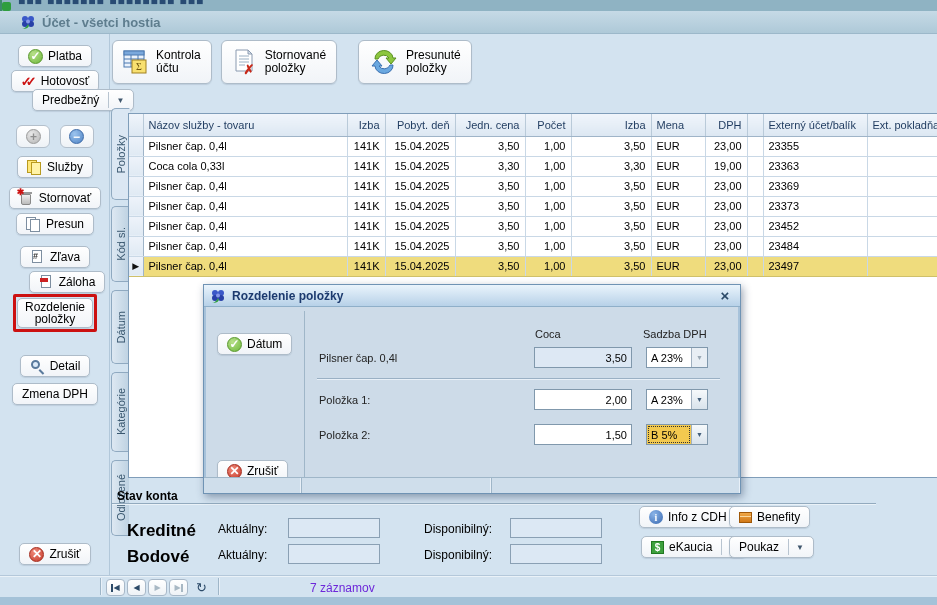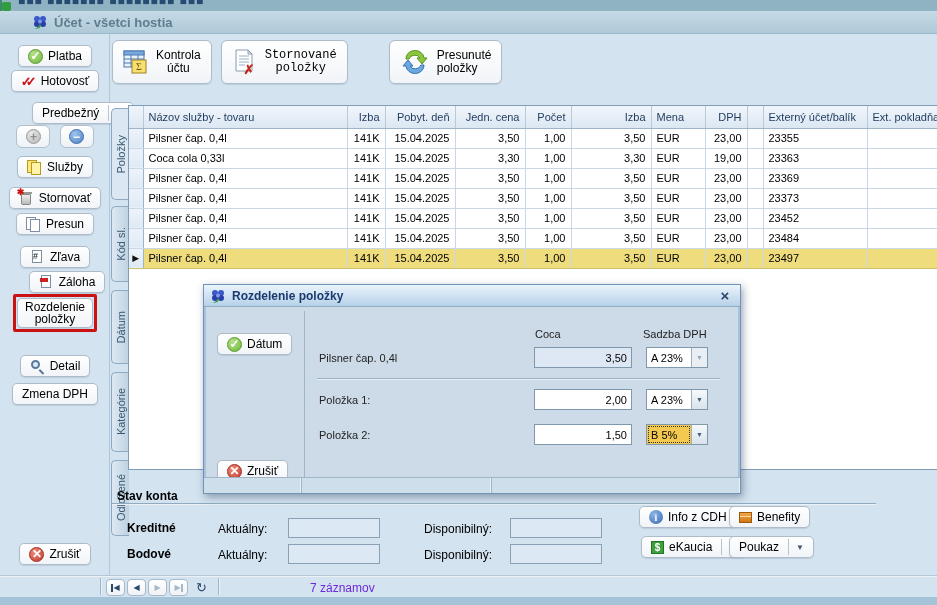--- a/index.html
+++ b/index.html
@@ -6,21 +6,21 @@
   html,body { width:937px; height:605px; }
   body { font-family:"Liberation Sans", sans-serif; font-size:11px; color:#000; }
   .screen { position:relative; width:937px; height:605px; background:#d3e3f0; overflow:hidden; }
 
   
   .parent-strip { position:absolute; left:0; top:0; width:937px; height:11px; background:#8fb3c3; overflow:hidden; }
   .parent-strip .dot { position:absolute; left:2px; top:2px; width:9px; height:9px; background:#2e9e3e; border-radius:2px; }
   .parent-strip .txtfrag { position:absolute; top:-6px; left:18px; color:#173a66; font-weight:bold; font-size:12px; letter-spacing:1px; white-space:nowrap; opacity:.85; }
 
   
-  .titlebar { position:absolute; left:0; top:11px; width:937px; height:23px; background:linear-gradient(#c6dae6,#aec9d8); display:flex; align-items:center; padding-left:32px; border-bottom:1px solid #9cb8ca; }
+  .titlebar { position:absolute; left:0; top:11px; width:937px; height:23px; background:linear-gradient(#c6dae6,#aec9d8); display:flex; align-items:center; padding-left:20px; border-bottom:1px solid #9cb8ca; }
   .titlebar .wtitle { color:#5e7d8e; font-weight:bold; font-size:13px; margin-left:6px; }
 
   
   .flower { width:16px; height:16px; display:inline-block; }
 
   
   .btn { display:inline-flex; align-items:center; justify-content:center; gap:5px;
     background:linear-gradient(#ffffff,#f1f4f8); border:1px solid #aebcc9; border-radius:5px;
     height:22px; padding:0 9px; font-size:12px; color:#000; box-shadow:0 1px 1px rgba(120,140,160,.25); cursor:default; white-space:nowrap; }
   .btn .ddsep { width:1px; height:16px; background:#b8c4d0; margin:0 2px 0 4px; }
@@ -57,29 +57,29 @@
   .phone { position:absolute; left:3px; top:1px; width:9px; height:13px; background:#2c4a80; border-radius:2px; }
   .phone::after { content:""; position:absolute; left:1px; top:2px; width:7px; height:8px; background:#bcd4ee; }
   .moneysq { display:inline-flex; align-items:center; justify-content:center; width:13px; height:13px; background:#3da03d; border:1px solid #217821; color:#fff; font-weight:bold; font-size:10px; }
   .infocirc { display:inline-flex; align-items:center; justify-content:center; width:14px; height:14px; border-radius:50%; background:radial-gradient(circle at 35% 30%,#8ab4e8,#3868b0); color:#fff; font-weight:bold; font-size:10px; font-family:"Liberation Serif",serif; }
   .package { display:inline-block; width:13px; height:11px; background:linear-gradient(#f0a848,#d07818); border:1px solid #a05808; position:relative; }
   .package::before { content:""; position:absolute; left:0; top:3px; width:100%; height:1px; background:#f8d8a0; }
 
   
   .toolbar { position:absolute; left:112px; top:40px; height:46px; display:flex; gap:9px; }
   .tbtn { display:flex; align-items:center; gap:7px; background:linear-gradient(#ffffff,#f1f4f8); border:1px solid #aebcc9; border-radius:6px; height:44px; padding:0 10px; font-size:12px; line-height:13px; box-shadow:0 1px 1px rgba(120,140,160,.25); }
-  .tbtn:last-child { margin-left:32px; }
+  .tbtn:last-child { margin-left:12px; }
 
   
   .vtab { position:absolute; left:111px; width:18px; background:linear-gradient(90deg,#dde8f2,#bed2e2); border:1px solid #8fa9c0; border-right:none; border-radius:5px 0 0 5px; color:#39576f; display:flex; align-items:center; justify-content:center; font-size:11px; }
   .vtab span { writing-mode:vertical-rl; transform:rotate(180deg); white-space:nowrap; }
   .vtab.active { background:#dbe7f3; left:111px; width:19px; border-right:1px solid #dbe7f3; font-weight:normal; }
 
   
-  .gridwrap { position:absolute; left:128px; top:105px; width:809px; height:365px; background:#fff; border:1px solid #7f9db9; border-right:none; }
+  .gridwrap { position:absolute; left:128px; top:113px; width:809px; height:365px; background:#fff; border:1px solid #7f9db9; border-right:none; }
   table.grid { border-collapse:collapse; table-layout:fixed; width:882px; }
   .grid th { height:22px; background:linear-gradient(#f0f5fb,#dce7f2); border-right:1px solid #b9cad9; border-bottom:1px solid #9fb4c8; color:#1e3a5f; font-weight:normal; font-size:11px; padding:0 5px; overflow:hidden; white-space:nowrap; }
   .grid td { height:20px; border-right:1px solid #c9d8e6; border-bottom:1px solid #c9d8e6; padding:0 5px; overflow:hidden; white-space:nowrap; font-size:11px; }
   .grid .tl { text-align:left; } .grid .tr { text-align:right; }
   .grid .rowsel { background:linear-gradient(#eef3fa,#dfe9f3); border-right:1px solid #9fb4c8; padding:0 1px; text-align:center; color:#111; font-size:9px; }
   .grid tr.sel td { background:#efdc7d; border-bottom-color:#cfc06a; }
   .grid tr.sel td.rowsel { background:linear-gradient(#eef3fa,#dfe9f3); }
 
   
   .dialog { position:absolute; left:203px; top:284px; width:538px; height:210px; background:#cddbe8; border:1px solid #6f93b4; box-shadow:2px 3px 8px rgba(40,60,90,.45), 0 0 0 2px #a7c2da inset; z-index:10; }
@@ -96,21 +96,21 @@
   .ddl .arrow { width:16px; display:flex; align-items:center; justify-content:center; background:linear-gradient(#f6f9fb,#d9e3ec); border-left:1px solid #a0b0c0; font-size:7px; color:#44607c; }
   .ddl.dis .arrow { color:#9aa8b4; background:#e8eef4; }
   .ddl.hl .val { background:#f3c94f; outline:1px dotted #333; outline-offset:-2px; }
   .dlg-sep { position:absolute; left:114px; right:18px; height:1px; background:#9ab0c4; box-shadow:0 1px 0 #e8f0f8; }
   .dlg-status { position:absolute; left:0; bottom:0; width:100%; height:16px; background:#cfdeeb; border-top:1px solid #9fb6c8; display:flex; }
   .dlg-status div { border-right:1px solid #9fb6c8; box-shadow:inset -1px 0 0 #e8f0f8; }
 
   
   .konto-label { position:absolute; left:117px; top:489px; font-weight:bold; font-size:12px; }
   .konto-line { position:absolute; left:112px; top:503px; width:764px; height:1px; background:#92aabe; box-shadow:0 1px 0 #eaf2f8; }
-  .konto-name { position:absolute; font-weight:bold; font-size:12px; }
+  .konto-name { position:absolute; font-weight:bold; font-size:17px; }
   .konto-lab { position:absolute; font-size:12px; }
   .konto-fld { position:absolute; width:92px; height:20px; background:#dce8f4; border:1px solid #8aa0b4; }
 
   
   .brbtn { position:absolute; }
 
   
   .statusbar { position:absolute; left:0; top:575px; width:937px; height:22px; background:#d3e3f0; border-top:1px solid #b4c8da; box-shadow:inset 0 1px 0 #eaf2f8; }
   .sb-sep { position:absolute; top:2px; width:1px; height:17px; background:#9fb6c8; box-shadow:1px 0 0 #e8f0f8; }
   .navbtn { position:absolute; top:3px; width:19px; height:17px; background:linear-gradient(#fff,#eef2f6); border:1px solid #a8b8c8; border-radius:4px; display:flex; align-items:center; justify-content:center; font-size:8px; color:#2c4a68; }
@@ -150,21 +150,21 @@
         <span class="circle green">✓</span>
         <span>Platba</span>
       </span>
     </div>
     <div class="srow" style="top:36px;">
       <span class="btn">
         <span class="dblchk">✓✓</span>
         <span>Hotovosť</span>
       </span>
     </div>
-    <div class="srow" style="top:68px;padding-left:32px;">
+    <div class="srow" style="top:55px;padding-left:32px;">
       <span class="btn">
         <span>Predbežný</span>
         <span class="ddsep"></span>
         <span class="dd">▼</span>
       </span>
     </div>
     <div class="srow" style="top:91px;">
       <span class="round-btn">
           <span class="circle gray">+</span>
         </span>
@@ -246,34 +246,34 @@
       <svg width="26" height="26" viewBox="0 0 26 26">
         <rect x="1" y="2" width="20" height="16" fill="#eaf2fc" stroke="#4a78b0"></rect>
         <rect x="1" y="2" width="20" height="4" fill="#7aa8dc" stroke="#4a78b0"></rect>
         <line x1="8" y1="6" x2="8" y2="18" stroke="#4a78b0"></line>
           <line x1="15" y1="6" x2="15" y2="18" stroke="#4a78b0"></line>
         <line x1="1" y1="10" x2="21" y2="10" stroke="#4a78b0"></line>
           <line x1="1" y1="14" x2="21" y2="14" stroke="#4a78b0"></line>
         <rect x="9" y="11" width="14" height="13" fill="#f8e070" stroke="#a08020"></rect>
         <text x="16" y="21" text-anchor="middle" font-size="10" fill="#705810" font-family="Liberation Serif,serif">Σ</text>
       </svg>
-      <span style="white-space:pre-line;text-align:center;">Kontrola
+      <span style="white-space:pre-line;text-align:left;">Kontrola
 účtu</span>
     </span>
     <span class="tbtn">
       <svg width="26" height="26" viewBox="0 0 26 26">
         <path d="M4 1 H16 L20 5 V22 H4 Z" fill="#fff" stroke="#8a9ab0"></path>
         <path d="M16 1 L20 5 H16 Z" fill="#d8e2ec" stroke="#8a9ab0"></path>
         <line x1="7" y1="7" x2="17" y2="7" stroke="#9ab0c4"></line>
           <line x1="7" y1="10" x2="17" y2="10" stroke="#9ab0c4"></line>
         <line x1="7" y1="13" x2="17" y2="13" stroke="#9ab0c4"></line>
           <line x1="7" y1="16" x2="13" y2="16" stroke="#9ab0c4"></line>
         <text x="17" y="25" text-anchor="middle" font-size="13" font-weight="bold" fill="#c82818">✗</text>
       </svg>
-      <span style="white-space:pre-line;text-align:center;font-family:Liberation Mono, monospace;">Stornované
+      <span style="white-space:pre-line;text-align:left;">Stornované
 položky</span>
     </span>
     <span class="tbtn">
       <svg width="30" height="26" viewBox="0 0 30 26">
         <path d="M6 10 A 9 8 0 0 1 24 9 L27 9 L22 15 L17 9 L20 9 A 6 5.5 0 0 0 9 10 Z" fill="#8cc63e" stroke="#5a9020"></path>
         <path d="M24 16 A 9 8 0 0 1 6 17 L3 17 L8 11 L13 17 L10 17 A 6 5.5 0 0 0 21 16 Z" fill="#6aa8e0" stroke="#3a70b0"></path>
       </svg>
       <span style="white-space:pre-line;text-align:left;">Presunuté
 položky</span>
     </span>

